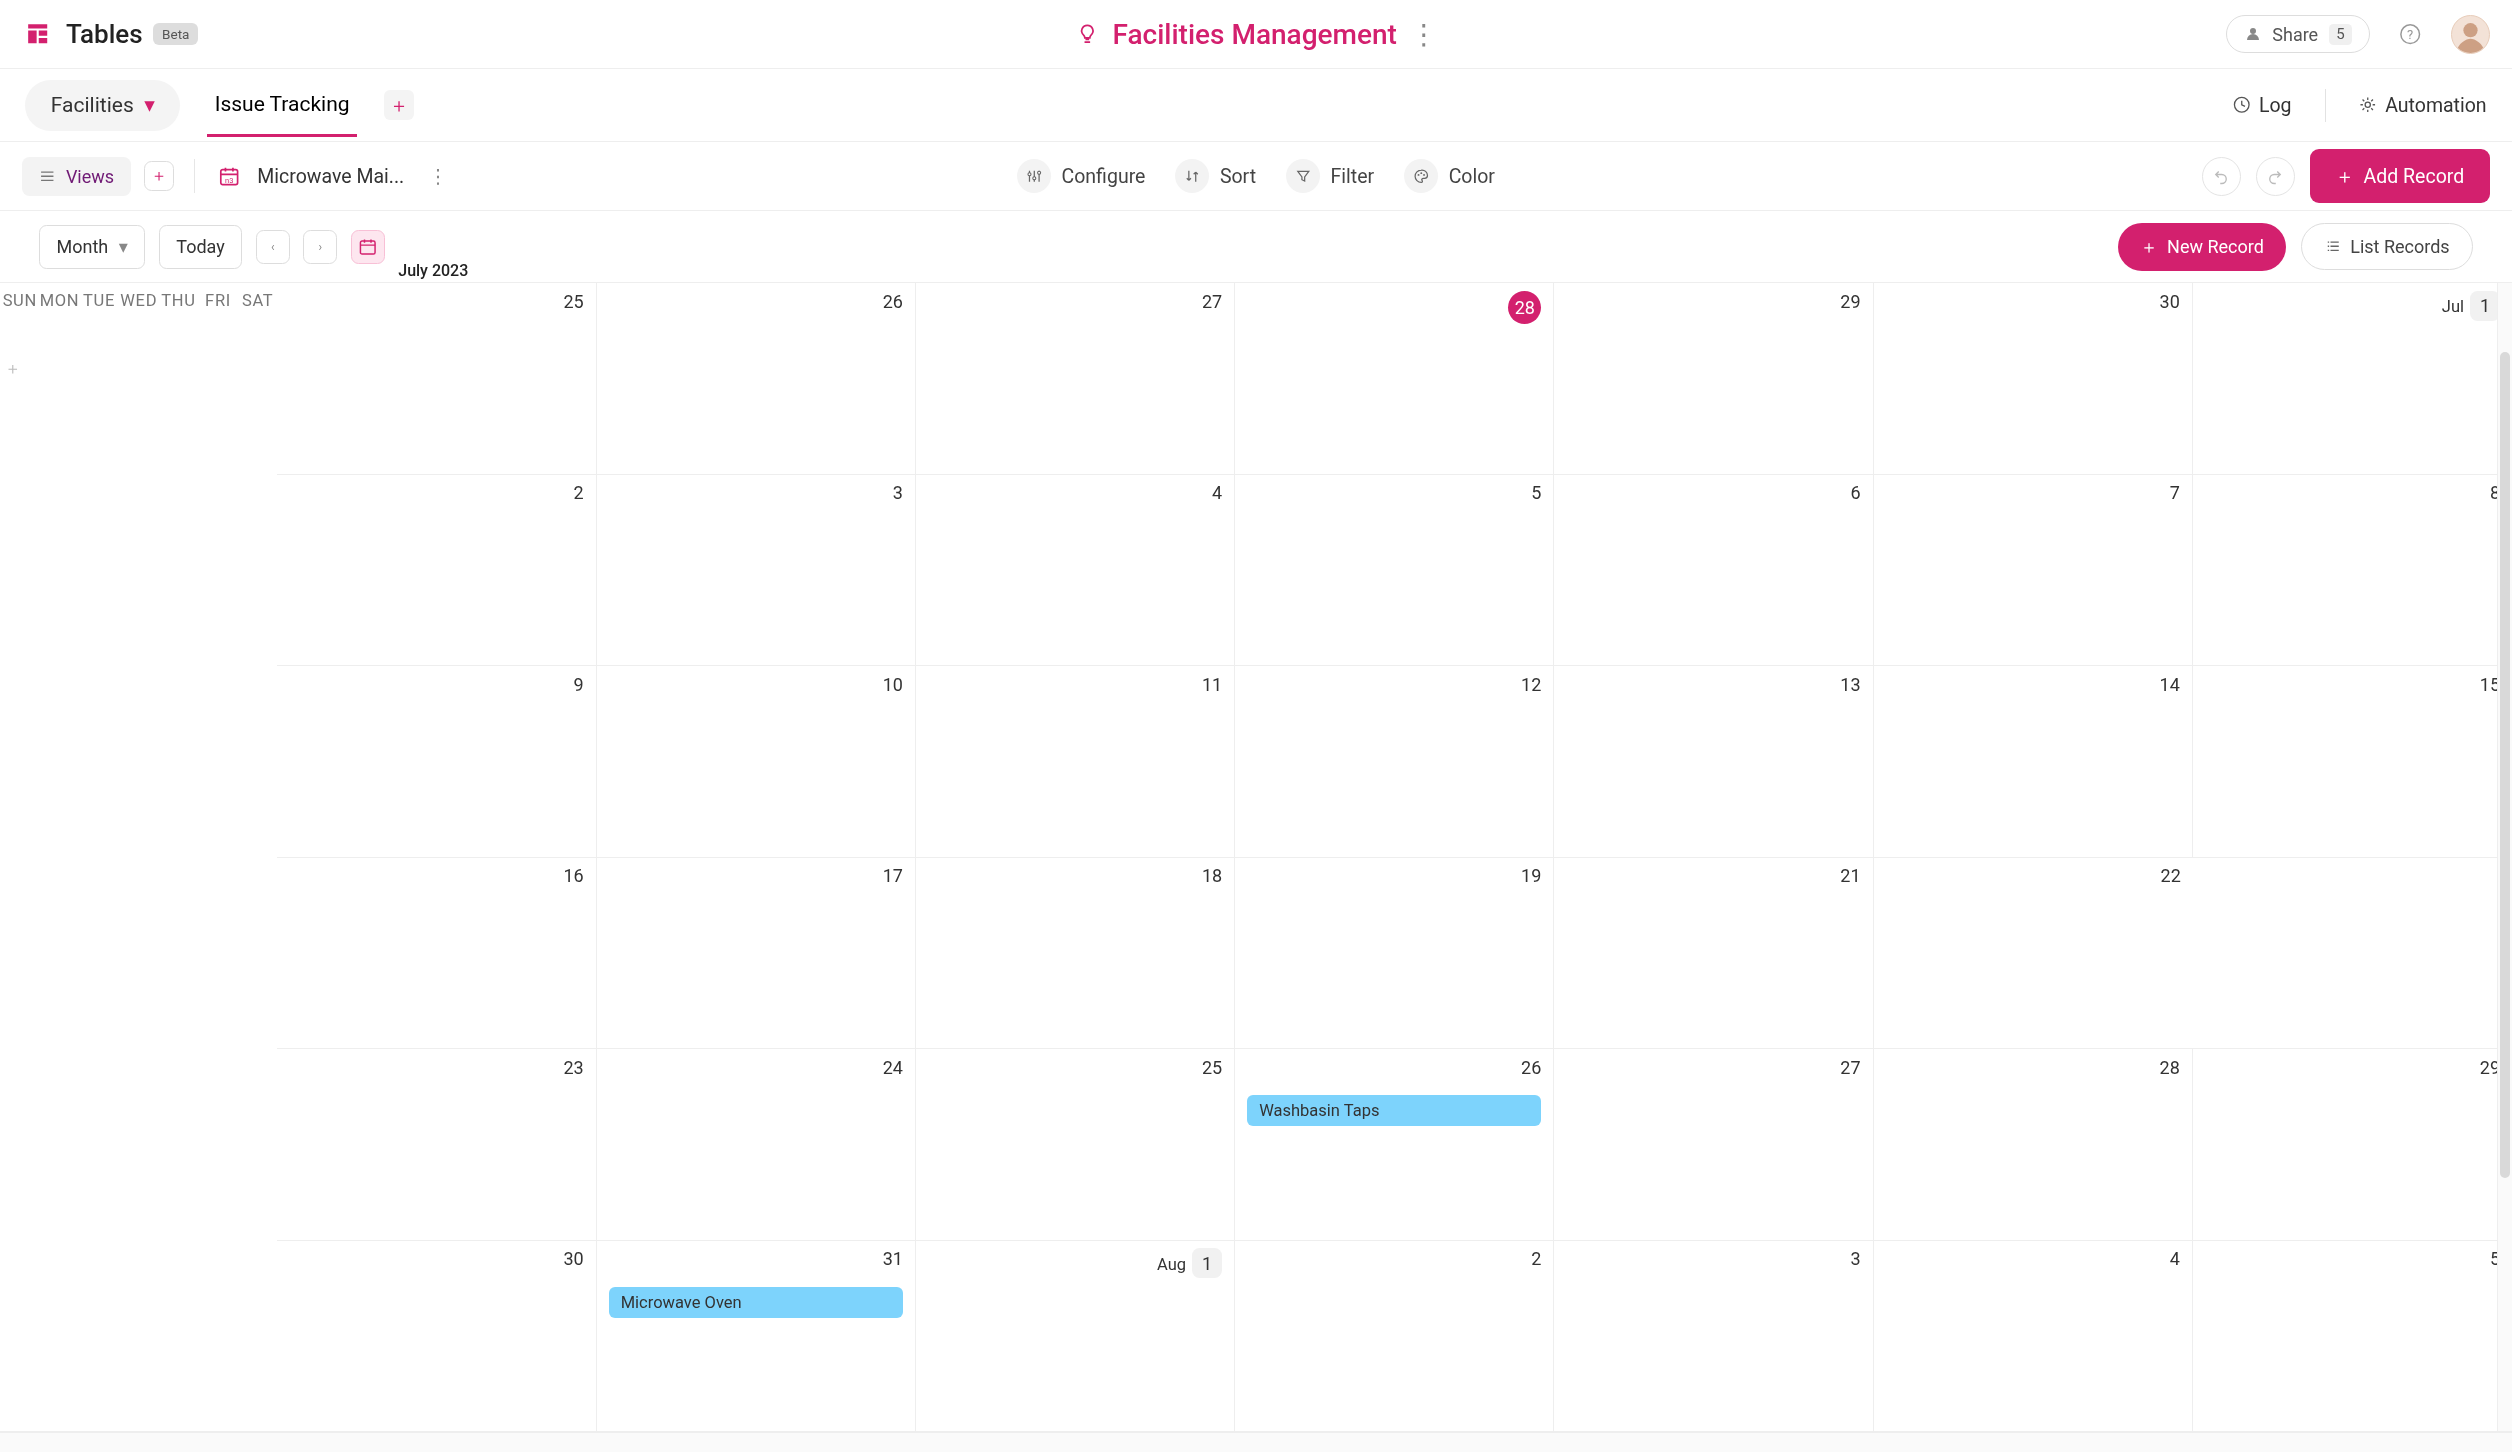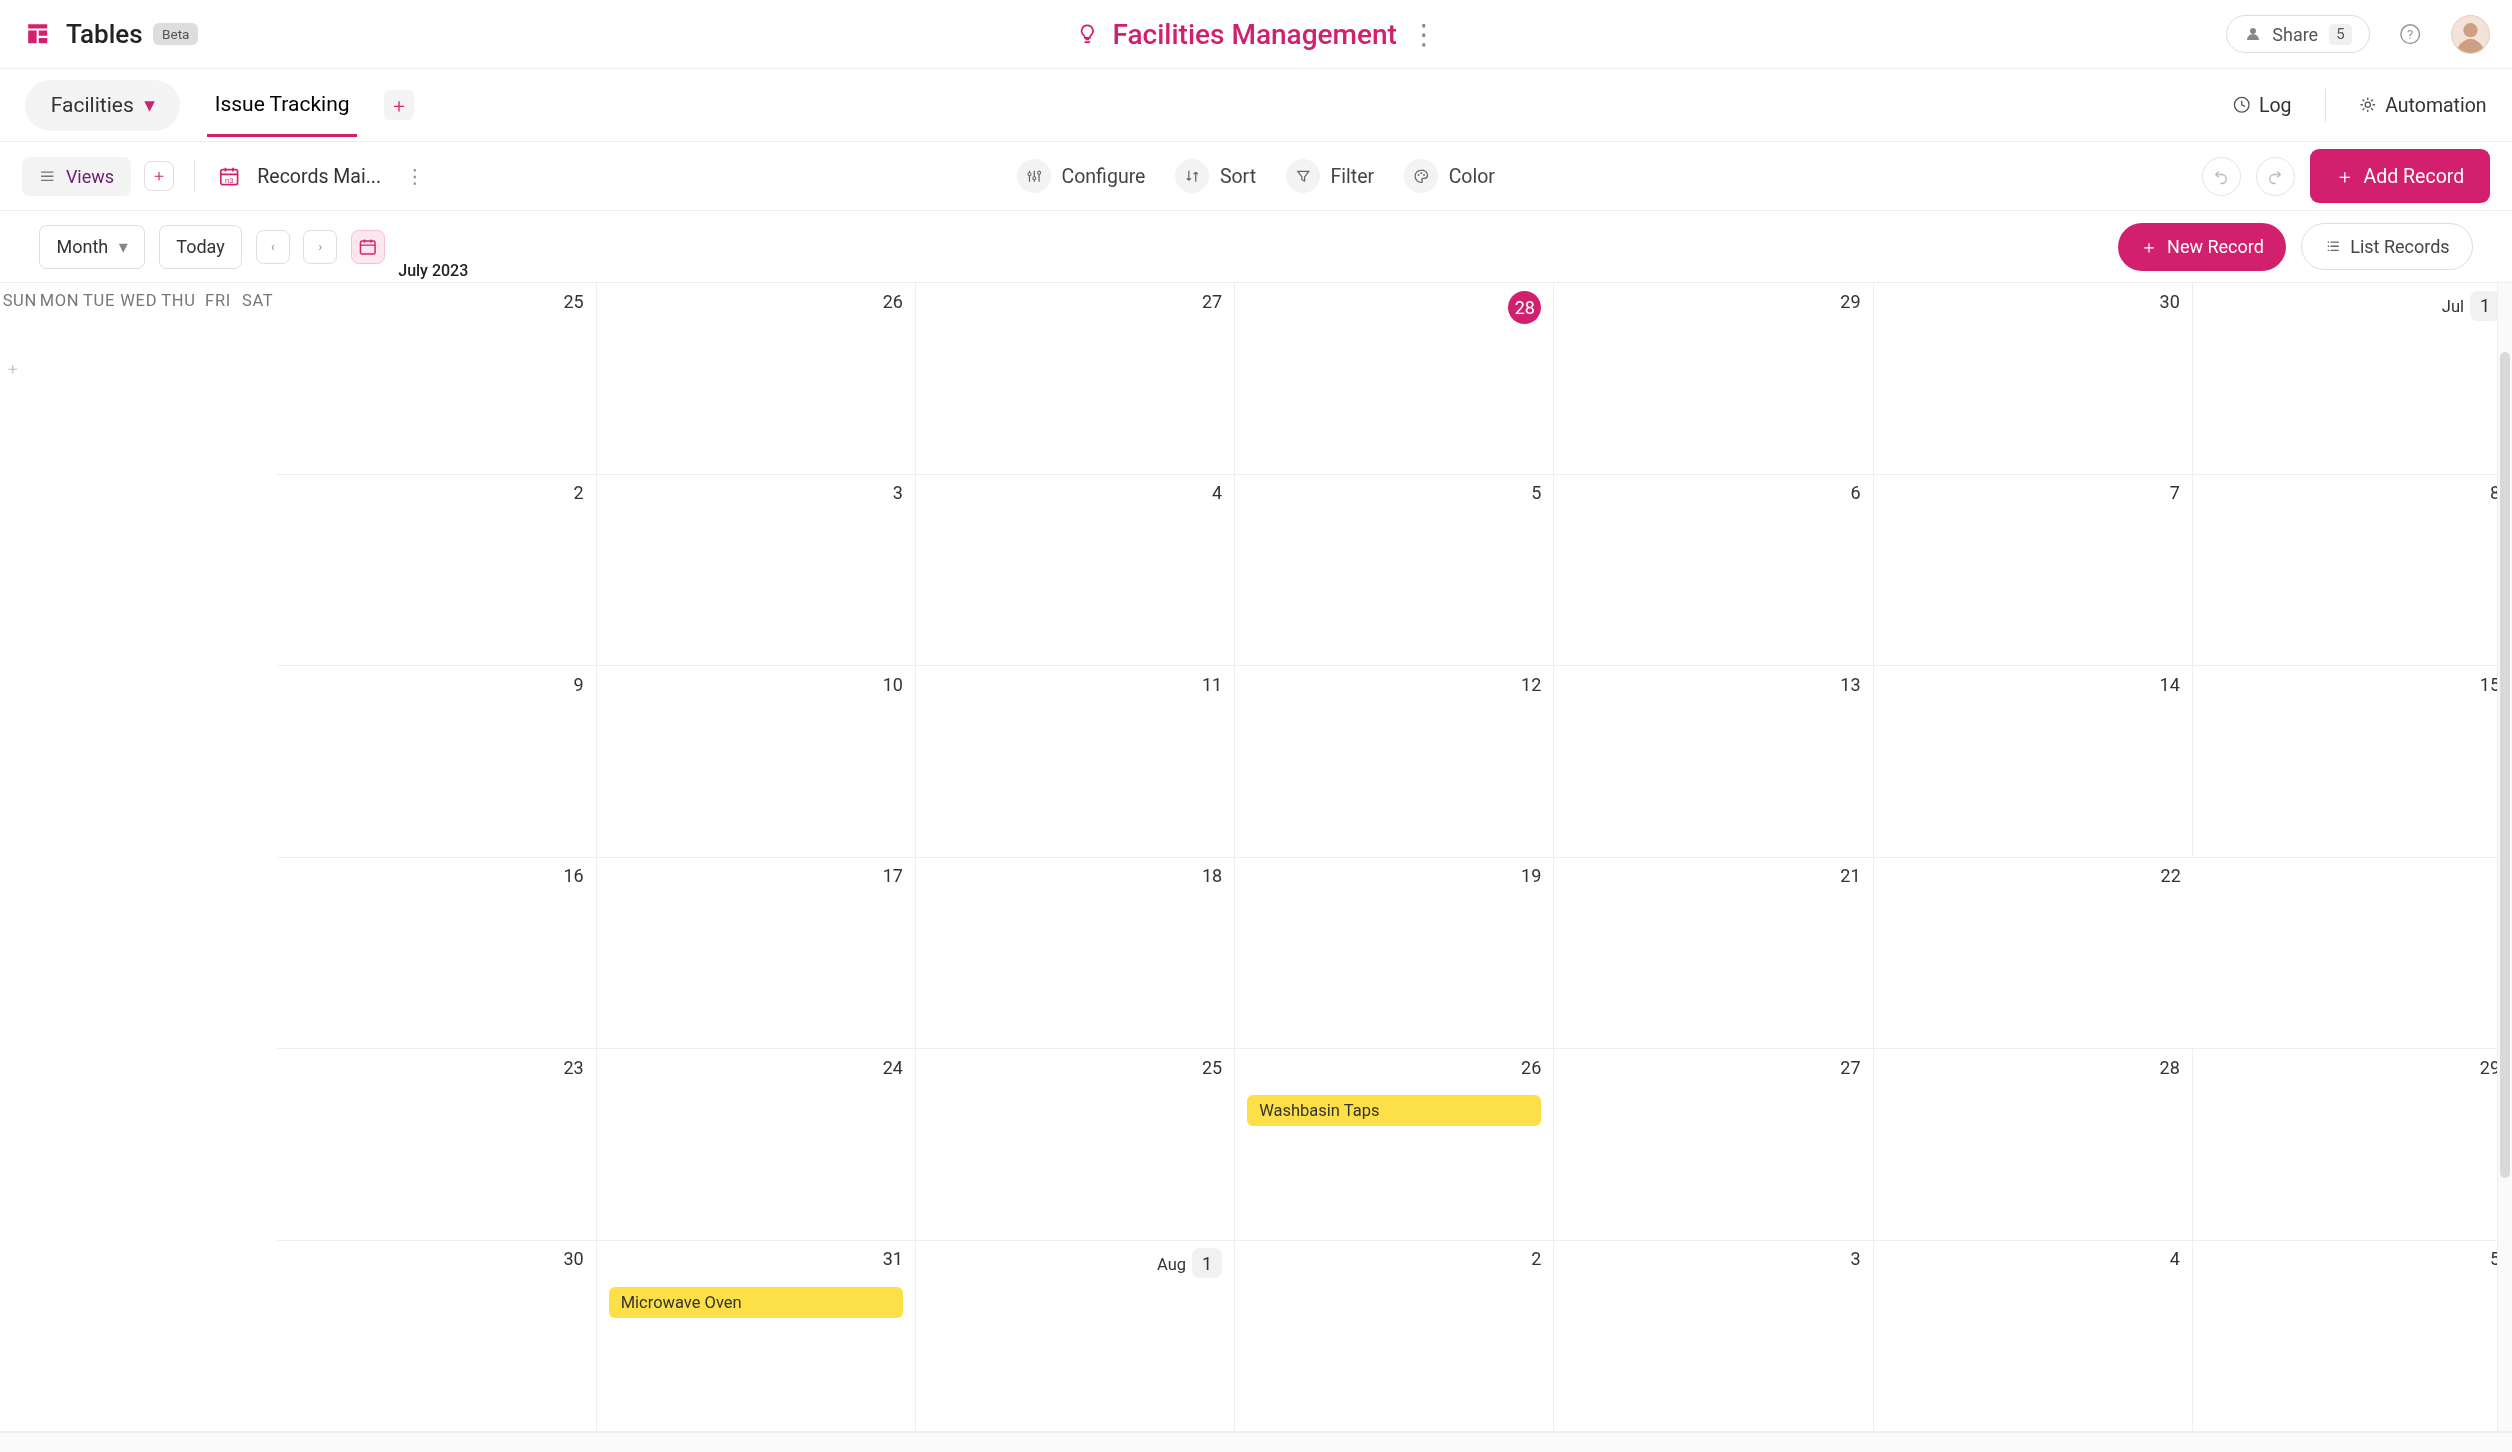--- a/index.html
+++ b/index.html
@@ -238,21 +238,21 @@
     min-width:30px; height:30px; padding:0 7.5px;
     border-radius:7.5px; background:#f1f1f1; color:#333;
   }
   .daynum.today {
     display:inline-flex; align-items:center; justify-content:center;
     width:33px; height:33px; border-radius:50%;
     background:#d3206e; color:#fff;
   }
   .event {
     margin-top:40px;
-    background:#fde047; border-radius:6px;
+    background:#7dd3fc; border-radius:6px;
     padding:6px 12px; font-size:16.5px; color:#333;
     white-space:nowrap; overflow:hidden; text-overflow:ellipsis;
   }
 
   
   .left-rail {
     position:absolute; left:0; top:352px; bottom:21px;
     width:0;
   }
   .left-rail .plus {
@@ -372,21 +372,21 @@
   </div>
   <div class="vsep"></div>
 
   <div class="cal-icon">
     <svg width="22.4" height="22.4" viewBox="0 0 24 24">
         <rect x="3" y="5" width="18" height="16" rx="2" fill="none" stroke="#d3206e" stroke-width="1.8"></rect>
         <path stroke="#d3206e" stroke-width="1.8" d="M3 10h18M8 3v4M16 3v4"></path>
         <text x="12" y="19" text-anchor="middle" font-size="8" fill="#d3206e">n3</text>
       </svg>
   </div>
-  <div class="view-name">Records Mai...</div>
+  <div class="view-name">Microwave Mai...</div>
   <div class="kebab">⋮</div>
 
   <div class="center">
     <div class="tool">
       <span class="ico">
         <svg width="16.5" height="16.5" viewBox="0 0 24 24">
             <path stroke="#666" stroke-width="1.8" d="M5 4v16M12 4v16M19 4v16"></path>
             <circle cx="5" cy="9" r="2.2" fill="#fff" stroke="#666" stroke-width="1.6"></circle>
             <circle cx="12" cy="15" r="2.2" fill="#fff" stroke="#666" stroke-width="1.6"></circle>
             <circle cx="19" cy="7" r="2.2" fill="#fff" stroke="#666" stroke-width="1.6"></circle>

